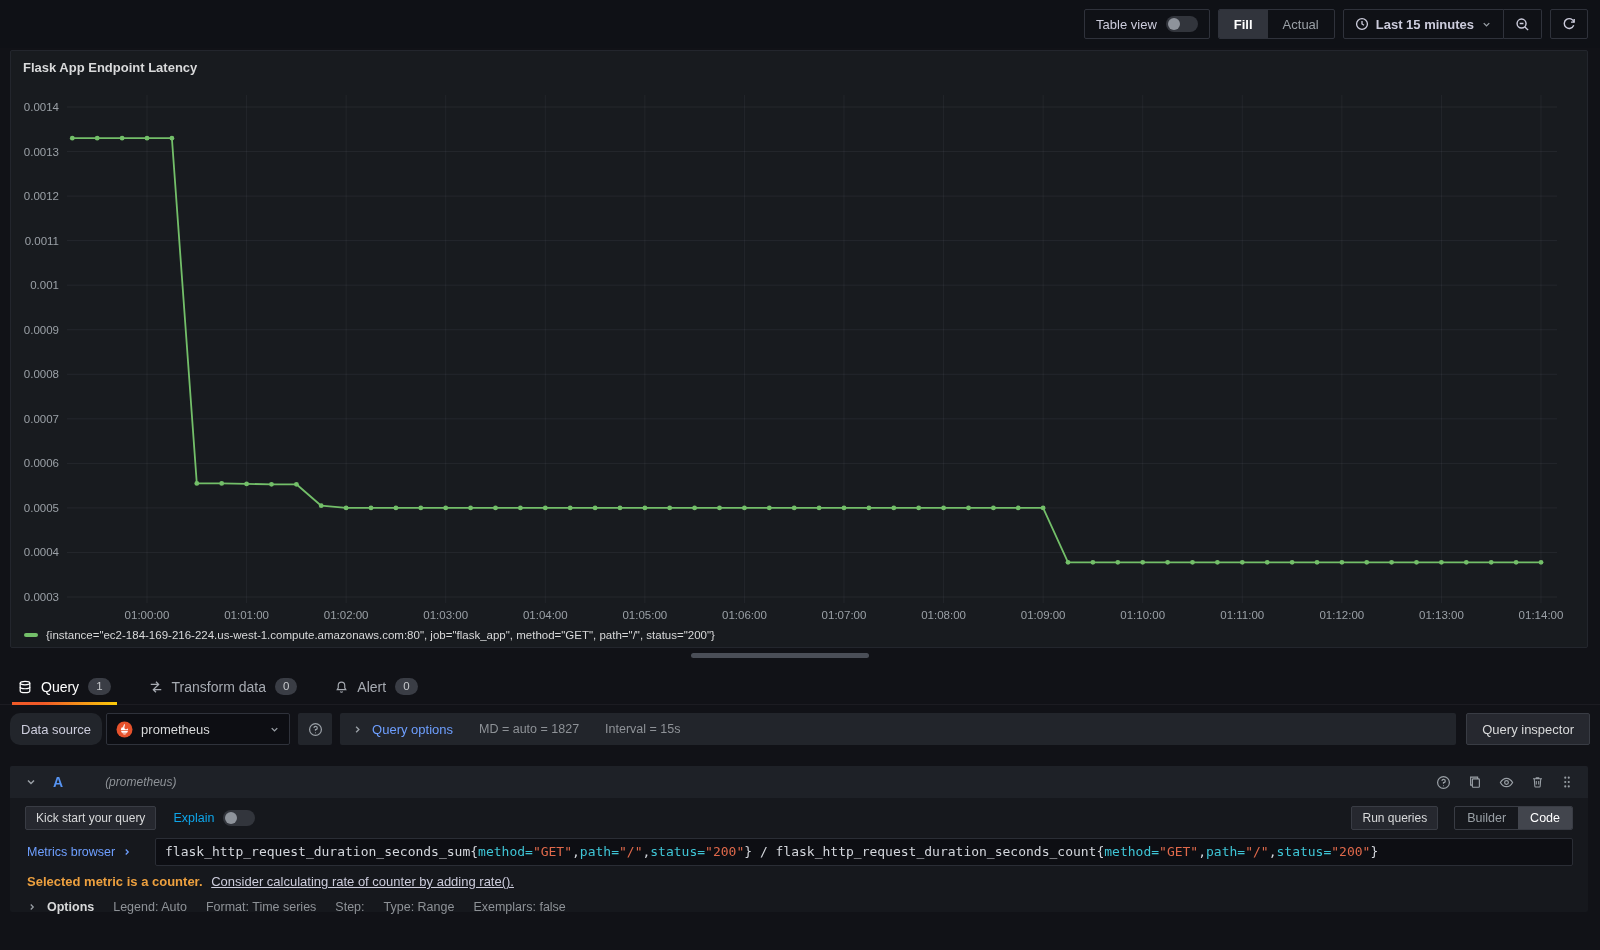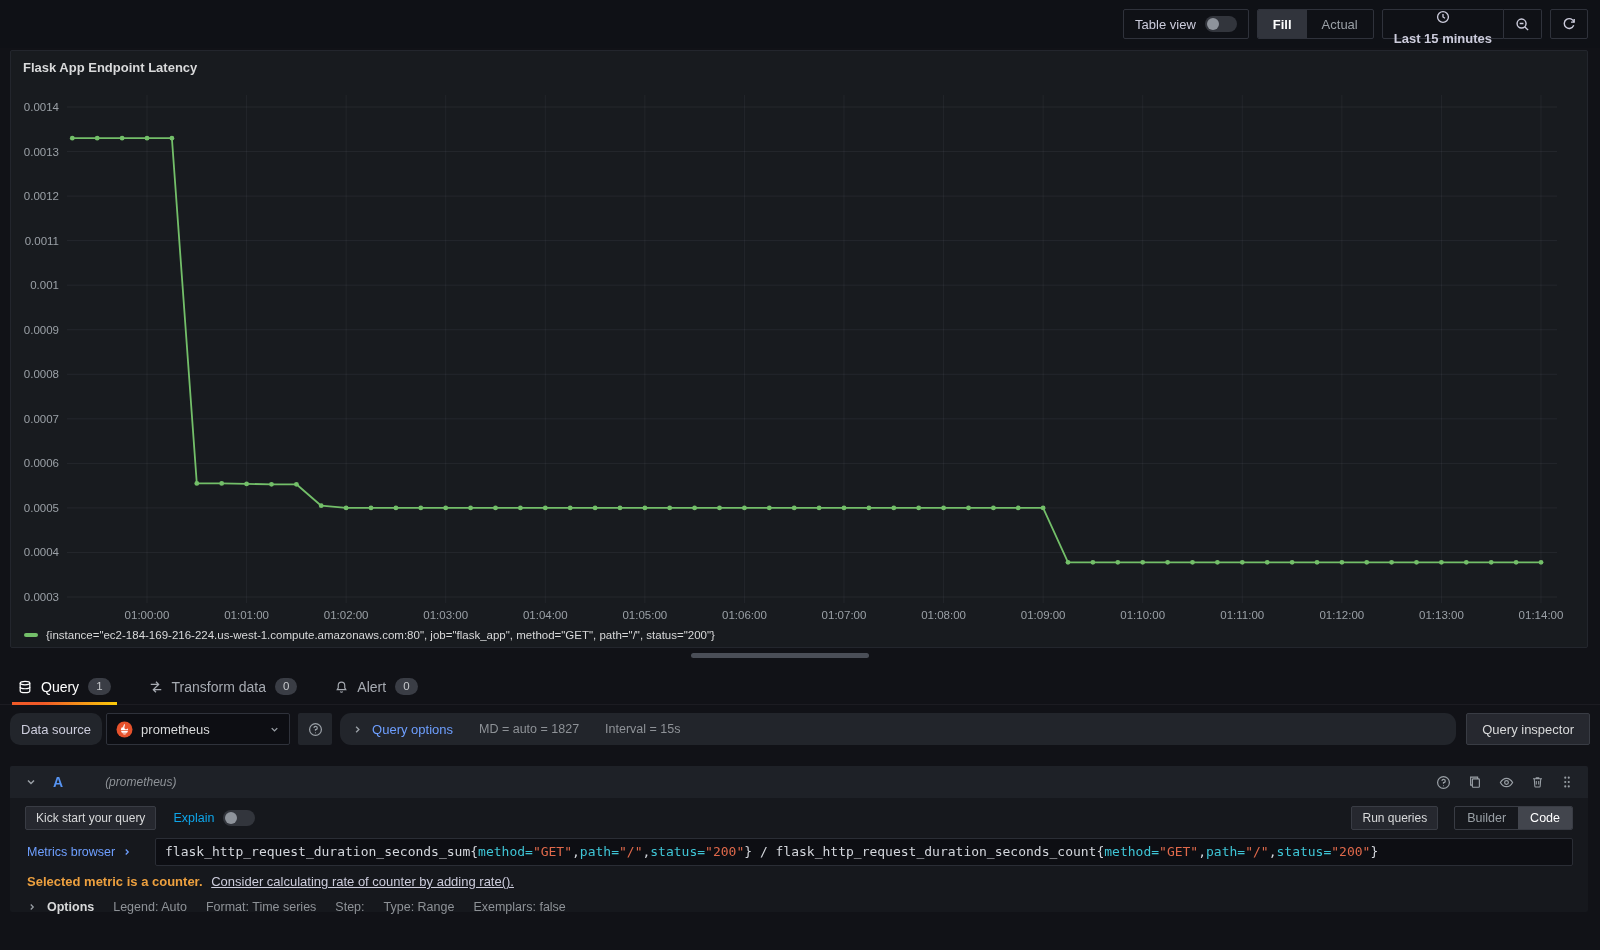--- a/index.html
+++ b/index.html
@@ -13,21 +13,21 @@
              padding:0 11px; height:30px; color:#ccccdc; font-size:13px; cursor:pointer; }
   .switch { width:32px; height:16px; background:#32353c; border-radius:8px; position:relative; display:inline-block; cursor:pointer; flex:none; }
   .switch .knob { position:absolute; left:2px; top:2px; width:12px; height:12px; border-radius:50%; background:#8e939b; }
   .seg-group { display:flex; border:1px solid #2f323b; border-radius:2px; height:30px; overflow:hidden; }
   .seg { background:transparent; border:none; color:#9aa0a6; font-size:13px; padding:0 15px; font-family:inherit; cursor:pointer; }
   .seg.active { background:#31343c; color:#fff; font-weight:700; }
   .btn-group { display:flex; height:30px; }
   .tbtn { display:flex; align-items:center; gap:7px; background:transparent; border:1px solid #2f323b;
           color:#ccccdc; font-size:13px; font-weight:700; padding:0 11px; height:30px; border-radius:2px;
           font-family:inherit; cursor:pointer; }
-  .btn-group .tbtn:first-child { border-radius:2px 0 0 2px;flex-direction:column; }
+  .btn-group .tbtn:first-child { border-radius:2px 0 0 2px; }
   .btn-group .tbtn + .tbtn { border-left:none; border-radius:0 2px 2px 0; font-weight:400; }
   .tbtn svg { flex:none; }
 
   
   .panel { position:absolute; top:50px; left:10px; width:1578px; height:598px; background:#181b1f;
            border:1px solid #23262d; border-radius:2px; }
   .panel-title { position:absolute; top:9px; left:12px; font-size:13px; font-weight:700; color:#d8d9da; }
   #chart-svg { position:absolute; top:28px; left:0; }
   #chart-svg text { font-family:"Liberation Sans",sans-serif; }
   .legend-row { position:absolute; left:13px; bottom:6px; display:flex; align-items:center; gap:8px; cursor:pointer; }
@@ -49,21 +49,21 @@
 
   
   .ds-row { position:absolute; top:712px; left:10px; width:1580px; height:34px; display:flex; align-items:center; gap:4px; }
   .inline-label { background:#22252b; color:#ccccdc; font-size:13px; height:32px; display:flex; align-items:center;
                   padding:0 11px; border-radius:10px; flex:none; }
   .ds-select { width:184px; height:32px; background:#0d0e13; border:1px solid #2f323b; border-radius:2px;
                display:flex; align-items:center; gap:8px; padding:0 9px; color:#d8d9da; font-size:13px; cursor:pointer; flex:none; }
   .ds-select .chev { margin-left:auto; color:#9aa0a6; display:flex; }
   .help-chip { background:#22252b; width:34px; height:32px; display:flex; align-items:center; justify-content:center;
                border-radius:2px; color:#9aa0a6; cursor:pointer; flex:none; margin-left:4px; }
-  .q-options-bar { flex:1; background:#22252b; height:32px; border-radius:11px; display:flex; align-items:center;
+  .q-options-bar { flex:1; background:#22252b; height:32px; border-radius:2px; display:flex; align-items:center;
                    padding:0 12px; gap:26px; margin-left:4px; margin-right:6px; }
   .qo-toggle { display:flex; align-items:center; gap:9px; color:var(--c-link-blue,#6e9fff); font-size:13px; cursor:pointer; }
   .qo-toggle .chev { color:#9aa0a6; display:flex; }
   .qo-meta { color:#8e9297; font-size:12.5px; }
   .qi-btn { height:32px; background:#26282f; border:1px solid #393c44; color:#d8d9da; border-radius:2px;
             font-size:13px; font-weight:500; padding:0 15px; font-family:inherit; cursor:pointer; flex:none; }
 
   
   .query-card { position:absolute; top:766px; left:10px; width:1578px; height:146px; background:#16181d; border-radius:2px; }
   .qc-header { height:32px; background:#1e2127; display:flex; align-items:center; padding:0 15px; gap:16px; border-radius:2px 2px 0 0; }

